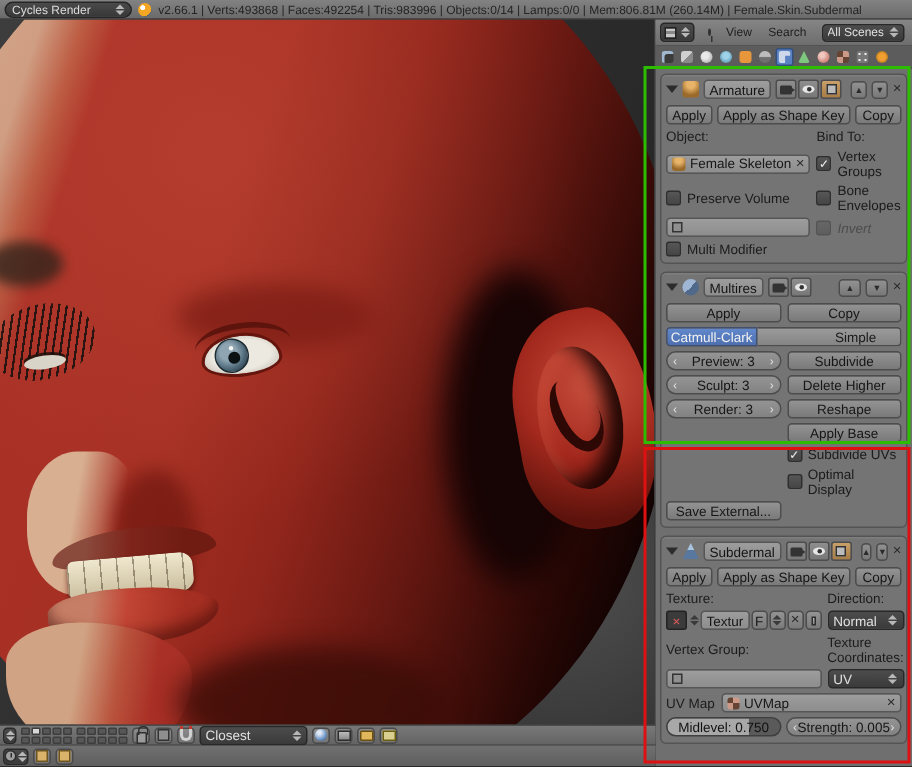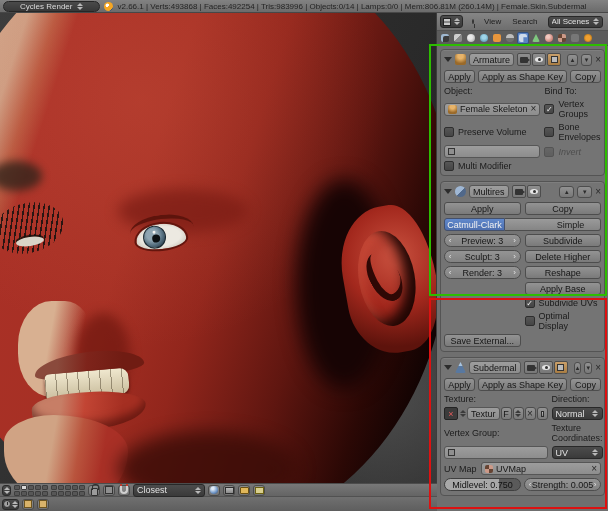--- a/index.html
+++ b/index.html
@@ -11,22 +11,22 @@
   }
 
   
   .infobar {
     position:absolute; left:0; top:0; width:608px; height:13px;
     background:linear-gradient(#828282,#6b6b6b); border-bottom:1px solid #474747;
     display:flex; align-items:center; gap:4px; padding:0 3px; z-index:20;
   }
   .engine-dd {
     height:11px; background:linear-gradient(#4a4a4a,#383838); border:1px solid #262626;
-    border-radius:6px; color:#dcdcdc; display:flex; align-items:center; gap:4px;
-    padding:0 16px; font-size:8px;
+    border-radius:6px; color:#dcdcdc; display:flex; align-items:center; gap:16px;
+    padding:0 4px; font-size:8px;
   }
   .blogo { width:9px; height:9px; border-radius:50%; background:radial-gradient(circle at 35% 35%, #fff 0 18%, #f5a623 22% 70%, #2a4d7f 74%); }
   .stats { font-size:8px; color:#242424; white-space:nowrap; overflow:hidden; }
 
   
   .vp {
     position:absolute; left:0; top:13px; width:437px; height:470px; overflow:hidden;
     background:
       radial-gradient(circle at 88% 80%, rgba(82,82,82,.9) 0%, rgba(82,82,82,0) 38%),
       linear-gradient(115deg,#3d3d3d 0%,#2e2e2e 45%,#232323 100%);

